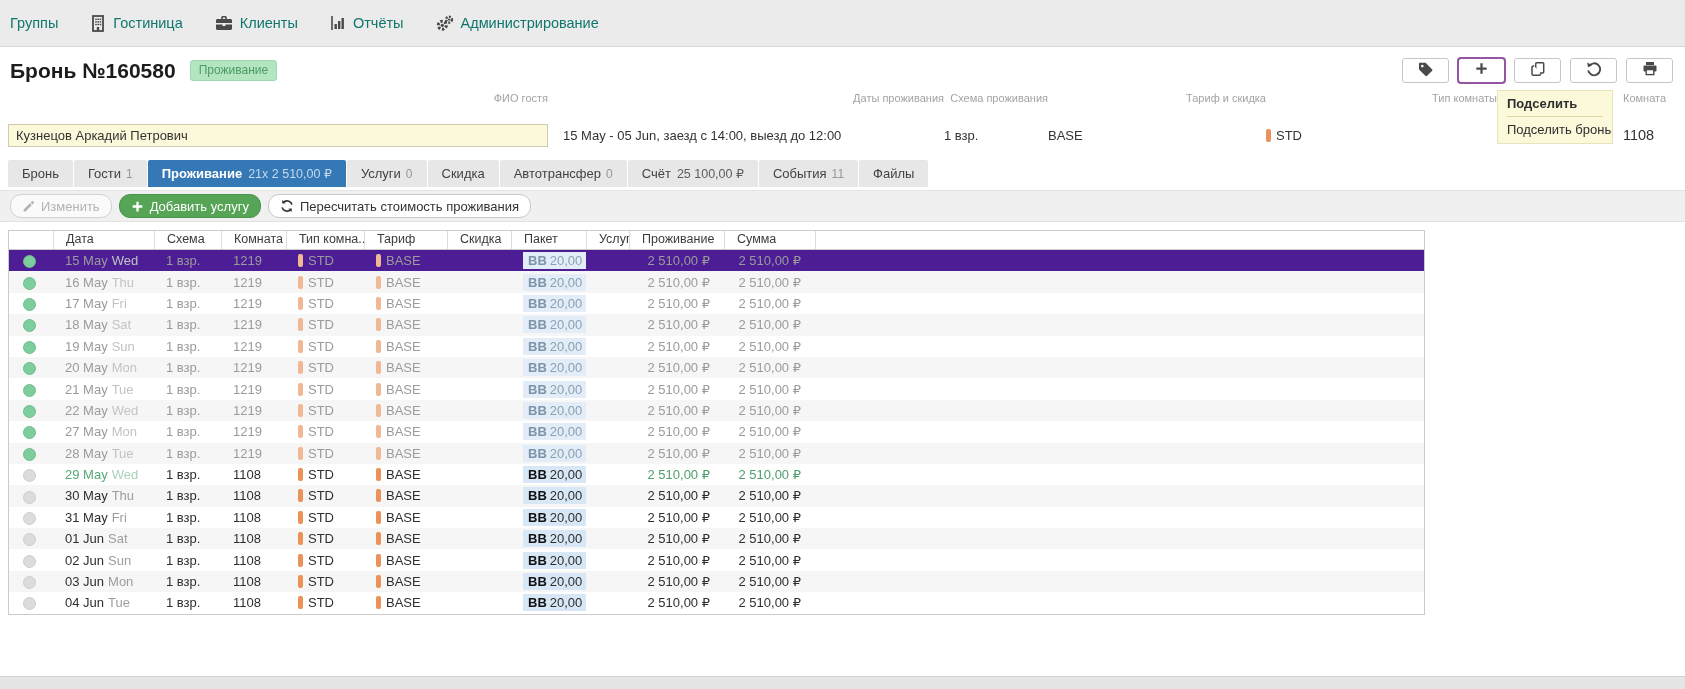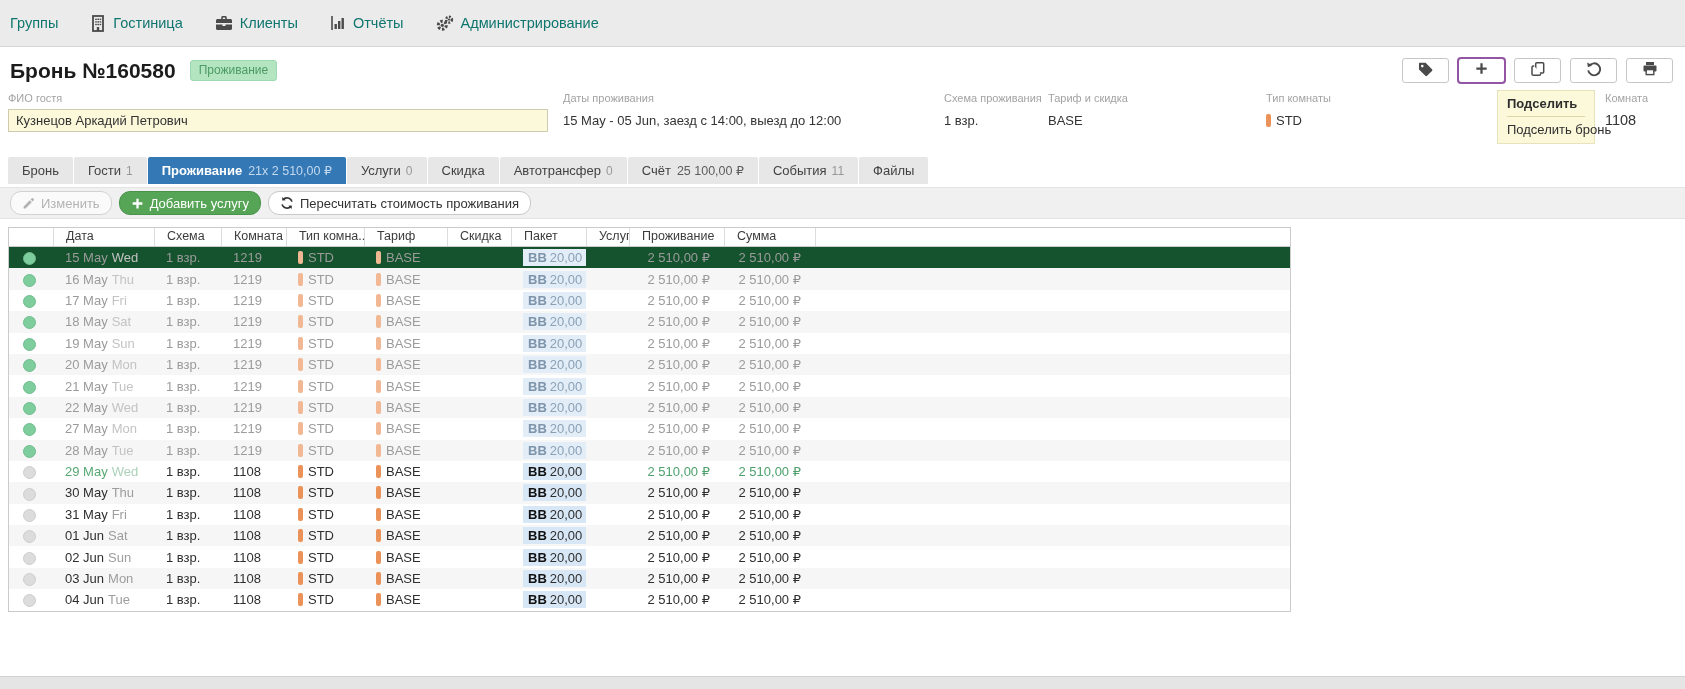--- a/index.html
+++ b/index.html
@@ -26,30 +26,30 @@
   
   .header-row { display:flex; align-items:center; margin:11px 12px 0 10px; }
   .page-title { font-size:21px; font-weight:bold; color:#1c1c1c; }
   .status-badge { margin-left:14px; background:#b2e5c0; border:1px solid #9ed8b0; color:#4d9b63; font-size:12px; padding:2px 8px 3px; border-radius:3px; }
   .actions { margin-left:auto; display:flex; gap:9px; }
   .action-btn { width:47px; height:25px; background:#fff; border:1px solid #c6c6c6; border-radius:3px; display:flex; align-items:center; justify-content:center; color:#4a4a4a; cursor:pointer; }
   .action-btn.focused { outline:2px solid #9455a5; outline-offset:-1px; }
 
   
   .fields-row { display:flex; align-items:flex-start; margin:9px 0 0 8px; }
-  .f-label { font-size:11px; color:#a3a3a3; margin-bottom:5px; white-space:nowrap; }
+  .f-label { font-size:11px; color:#a3a3a3; margin-bottom:20px; white-space:nowrap;text-align:right; }
   .f-value { font-size:13px; color:#333; white-space:nowrap; }
   .f-guest { width:540px; }
   .guest-input { width:100%; height:23px; background:#fcf8da; border:1px solid #cfcab0; padding:0 7px; font-size:13px; color:#333; font-family:inherit; }
   .f-dates { width:381px; margin-left:15px; }
   .f-scheme { width:104px; }
   .f-tariff { width:218px; }
   .f-type { width:231px; }
   .marker { display:inline-block; width:5px; height:13px; border-radius:2px; background:#ea9257; margin-right:5px; vertical-align:-2px; }
-  .share-box { width:98px; background:#fcf8da; border:1px solid #e8e2bd; padding:5px 9px 6px; margin-top:-2px; }
+  .share-box { width:116px; background:#fcf8da; border:1px solid #e8e2bd; padding:5px 9px 6px; margin-top:-2px; }
   .share-main { font-size:13px; font-weight:bold; color:#2e2e2e; padding-bottom:5px; border-bottom:1px solid #ddd6a9; cursor:pointer; white-space:nowrap; }
   .share-sub { font-size:13px; color:#2e2e2e; padding-top:5px; cursor:pointer; white-space:nowrap; }
   .f-room { margin-left:10px; }
   .f-room .f-value { font-size:14.5px; }
 
   
   .tabs-row { display:flex; gap:1px; margin:13px 0 0 8px; height:27px; }
   .tab { background:#e7e7e7; border-radius:2px 2px 0 0; padding:0 14px; line-height:27px; font-size:13px; color:#424242; cursor:pointer; white-space:nowrap; }
   .tab .cnt { color:#979797; font-size:12px; margin-left:5px; }
   .tab .det { color:#5d5d5d; font-size:12.5px; margin-left:6px; }
@@ -58,31 +58,31 @@
 
   
   .toolbar { margin-top:3px; background:#f0f0f0; border-top:1px solid #e3e3e3; border-bottom:1px solid #e2e2e2; padding:3px 0 3px 10px; display:flex; gap:7px; }
   .tb-btn { height:24px; display:flex; align-items:center; gap:6px; padding:0 11px; font-size:13px; border-radius:11px; cursor:pointer; white-space:nowrap; }
   .tb-btn svg { display:block; }
   .tb-edit { background:#fafafa; border:1px solid #d2d2d2; color:#b3b3b3; }
   .tb-add { background:#56a456; border:1px solid #4a934a; color:#fff; }
   .tb-recalc { background:#fff; border:1px solid #c9c9c9; color:#333; }
 
   
-  .grid { margin:8px 0 0 8px; width:1283px; border:1px solid #cbcbcb; font-size:13px; }
+  .grid { margin:8px 0 0 8px; width:1417px; border:1px solid #cbcbcb; font-size:13px; }
   .thead { display:flex; height:19px; border-bottom:1px solid #cbcbcb; background:#fff; }
   .th { font-size:12.5px; color:#3c3c3c; padding:1px 0 0 12px; border-left:1px solid #dcdcdc; overflow:hidden; white-space:nowrap; }
   .th:first-child { border-left:none; }
   .c0{width:44px;flex:0 0 auto;} .c1{width:101px;flex:0 0 auto;} .c2{width:67px;flex:0 0 auto;}
   .c3{width:65px;flex:0 0 auto;} .c4{width:78px;flex:0 0 auto;} .c5{width:83px;flex:0 0 auto;}
   .c6{width:64px;flex:0 0 auto;} .c7{width:75px;flex:0 0 auto;} .c8{width:43px;flex:0 0 auto;}
   .c9{width:95px;flex:0 0 auto;} .c10{width:91px;flex:0 0 auto;} .cf{flex:1;}
   .tr { display:flex; align-items:center; height:21.4px; cursor:pointer; }
   .tr:nth-child(even) { background:#f6f6f6; }
-  .tr.selected { background:#14532d; }
+  .tr.selected { background:#4c1d95; }
   .td { padding-left:12px; white-space:nowrap; overflow:hidden; }
   .td.c0 { padding-left:14px; }
   .td.c9,.td.c10 { text-align:right; padding-left:0; padding-right:14px; }
   .dot { display:inline-block; width:13px; height:13px; border-radius:50%; vertical-align:middle; }
   .dot.green { background:#7ecd9d; border:1px solid #6fbd8d; }
   .dot.grey { background:#dcdcdc; border:1px solid #cdcdcd; }
   .t-dow { margin-left:4px; }
   .chip { display:inline-block; background:#d8e7f6; padding:0 5px; line-height:17px; }
   .chip .amt { margin-left:3px; }
 

